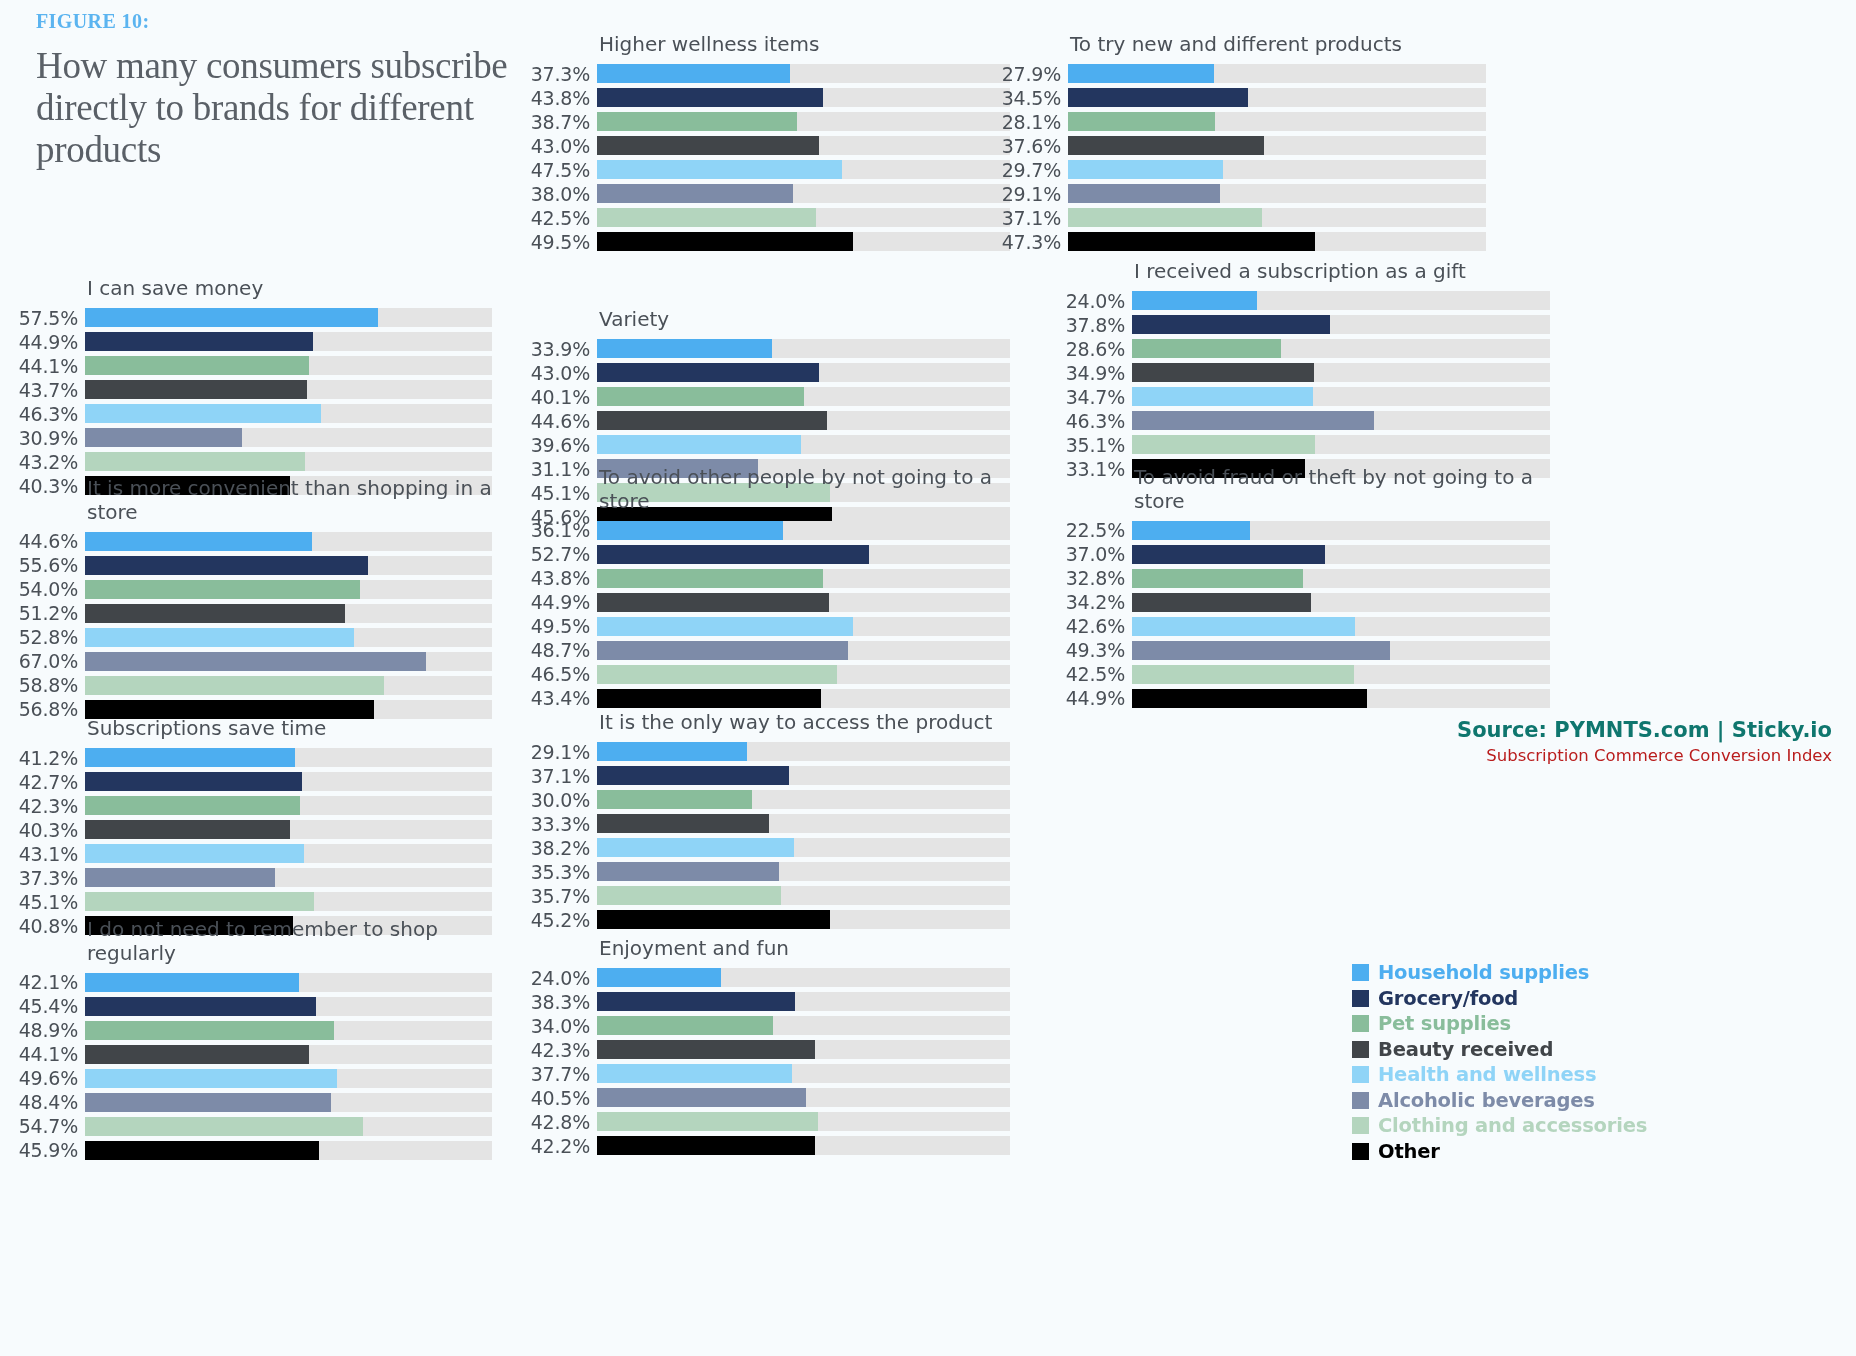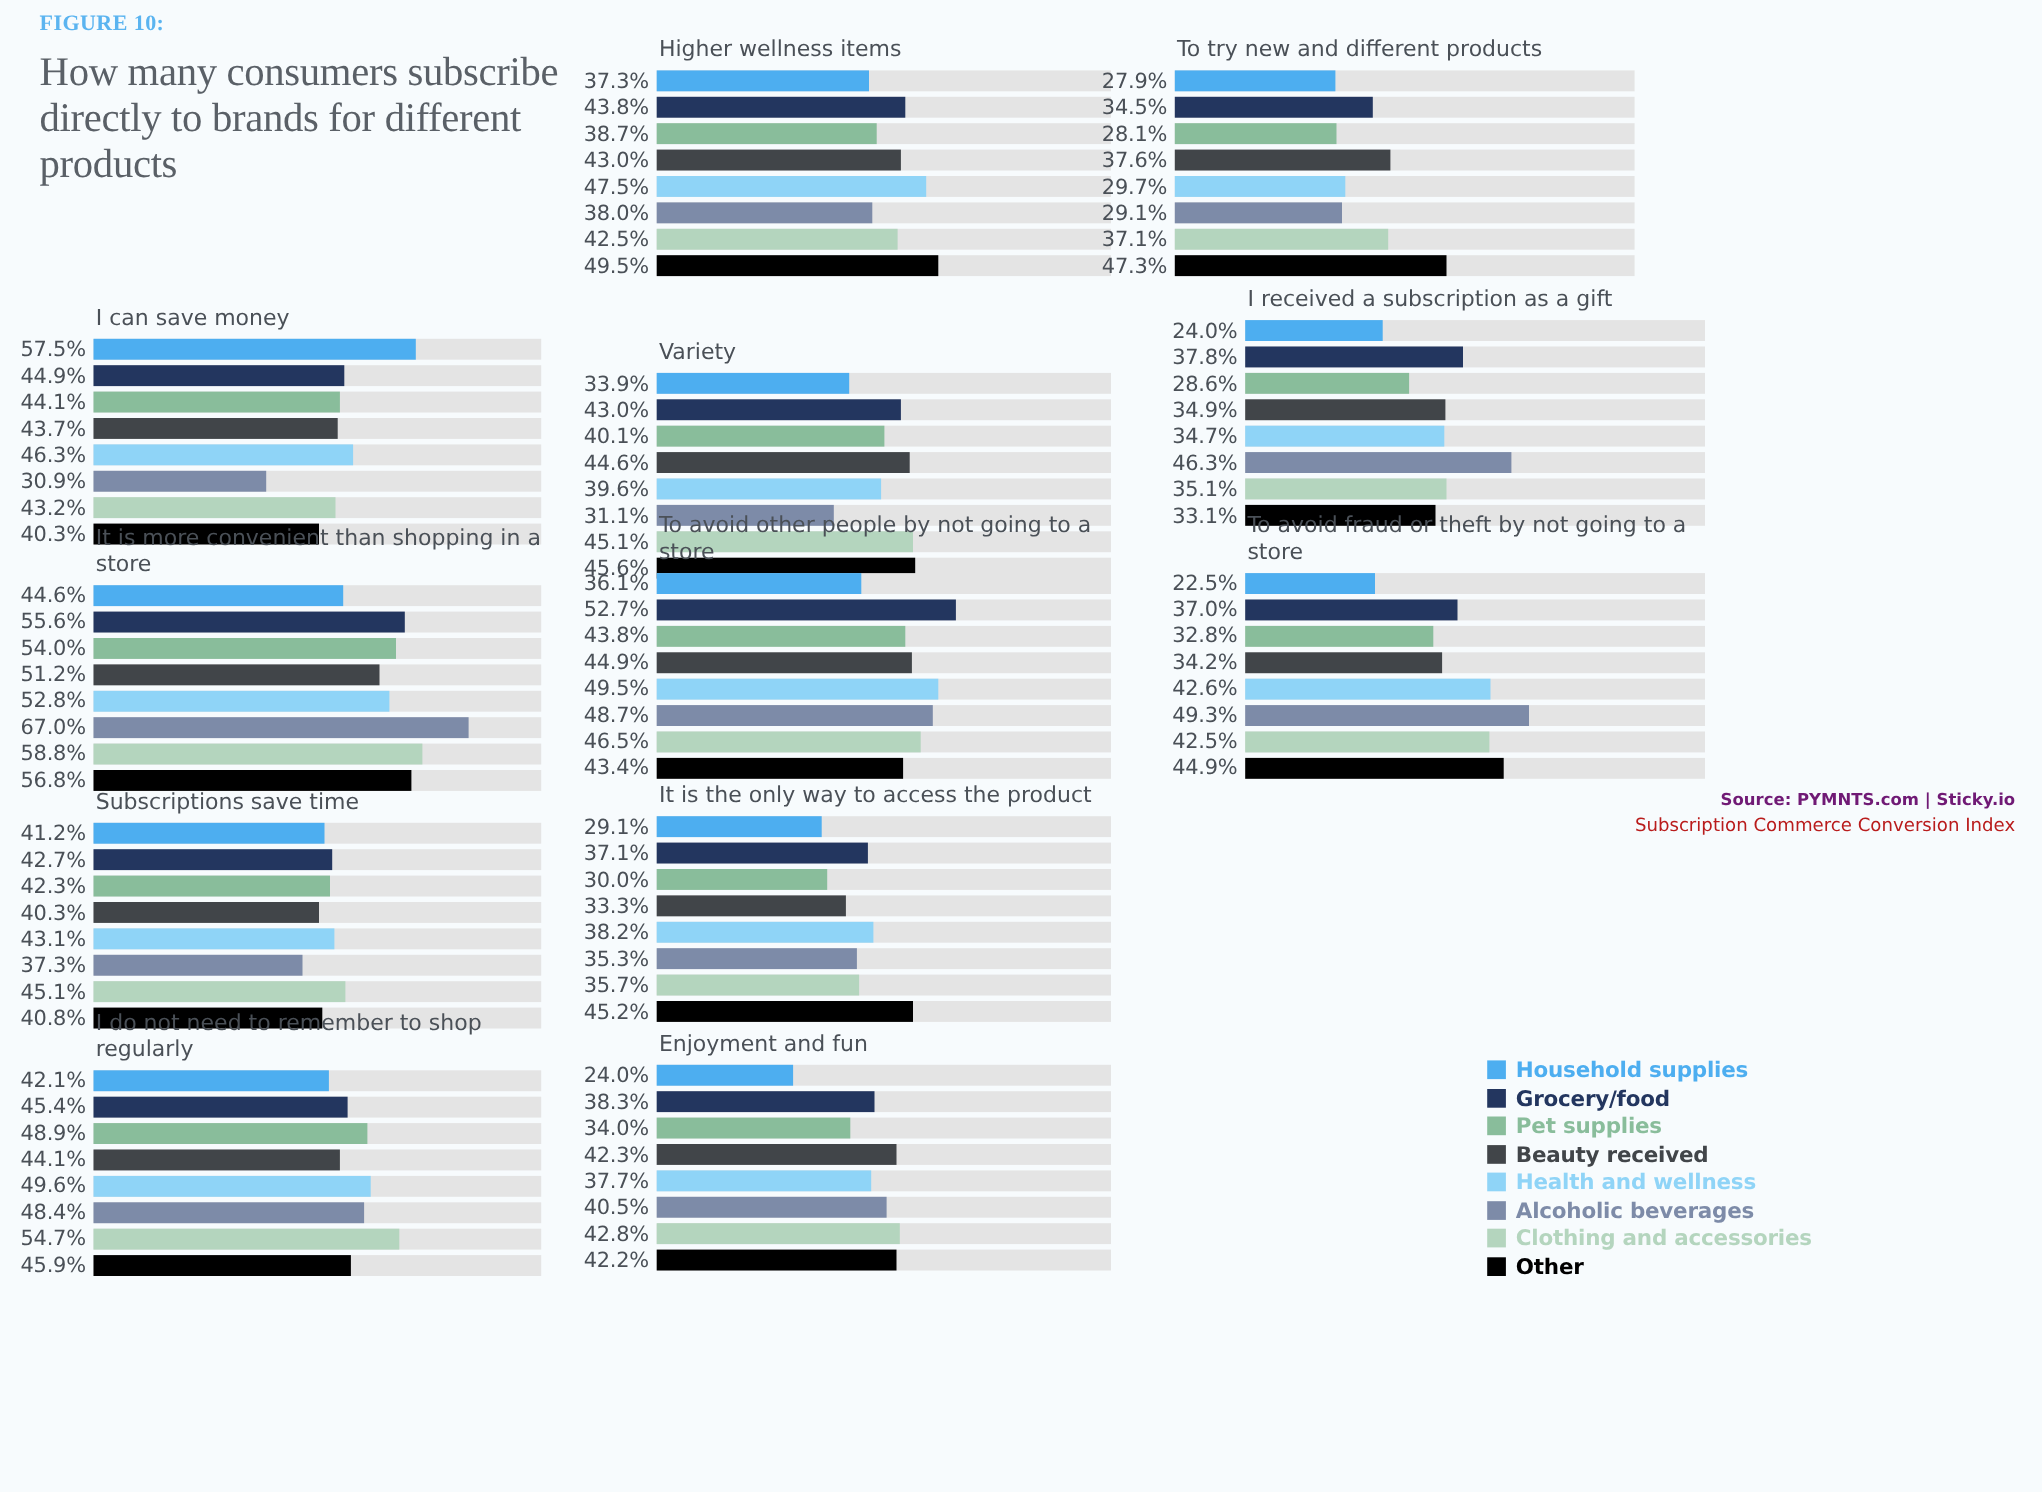--- a/index.html
+++ b/index.html
@@ -93,23 +93,23 @@
 
   
   .source {
     position: absolute;
     right: 24px;
     top: 718px;
     width: 480px;
     text-align: right;
   }
   .source-line1 {
-    color: #701a75;
+    color: #0f766e;
     font-weight: bold;
-    font-size: 15px;
+    font-size: 21px;
     margin-bottom: 4px;
   }
   .source-line2 {
     color: #b91c1c;
     font-size: 16.5px;
   }
 
   
   .legend {
     position: absolute;

